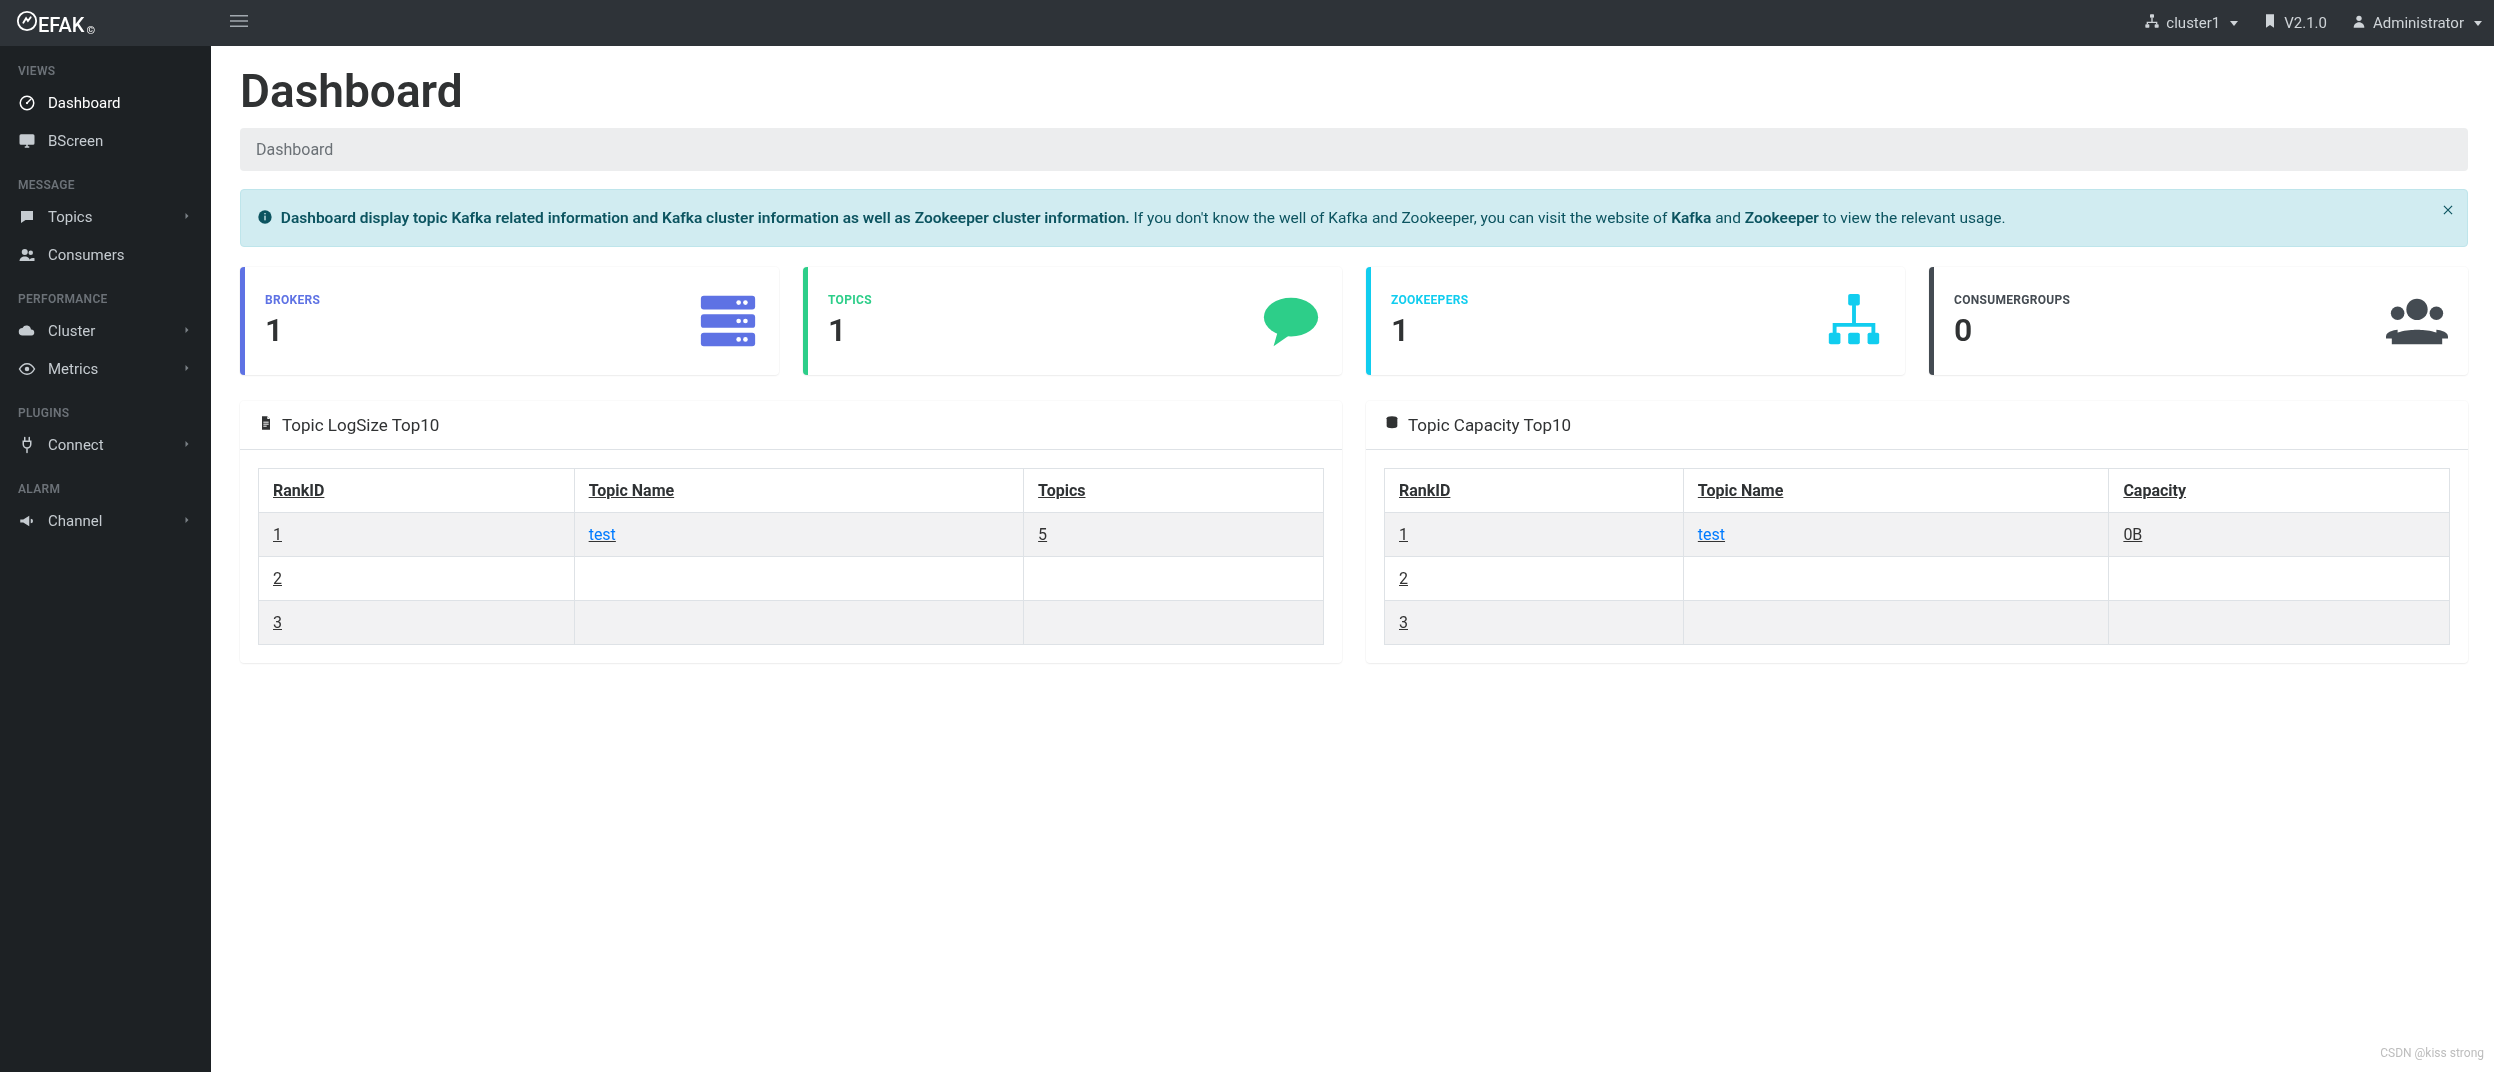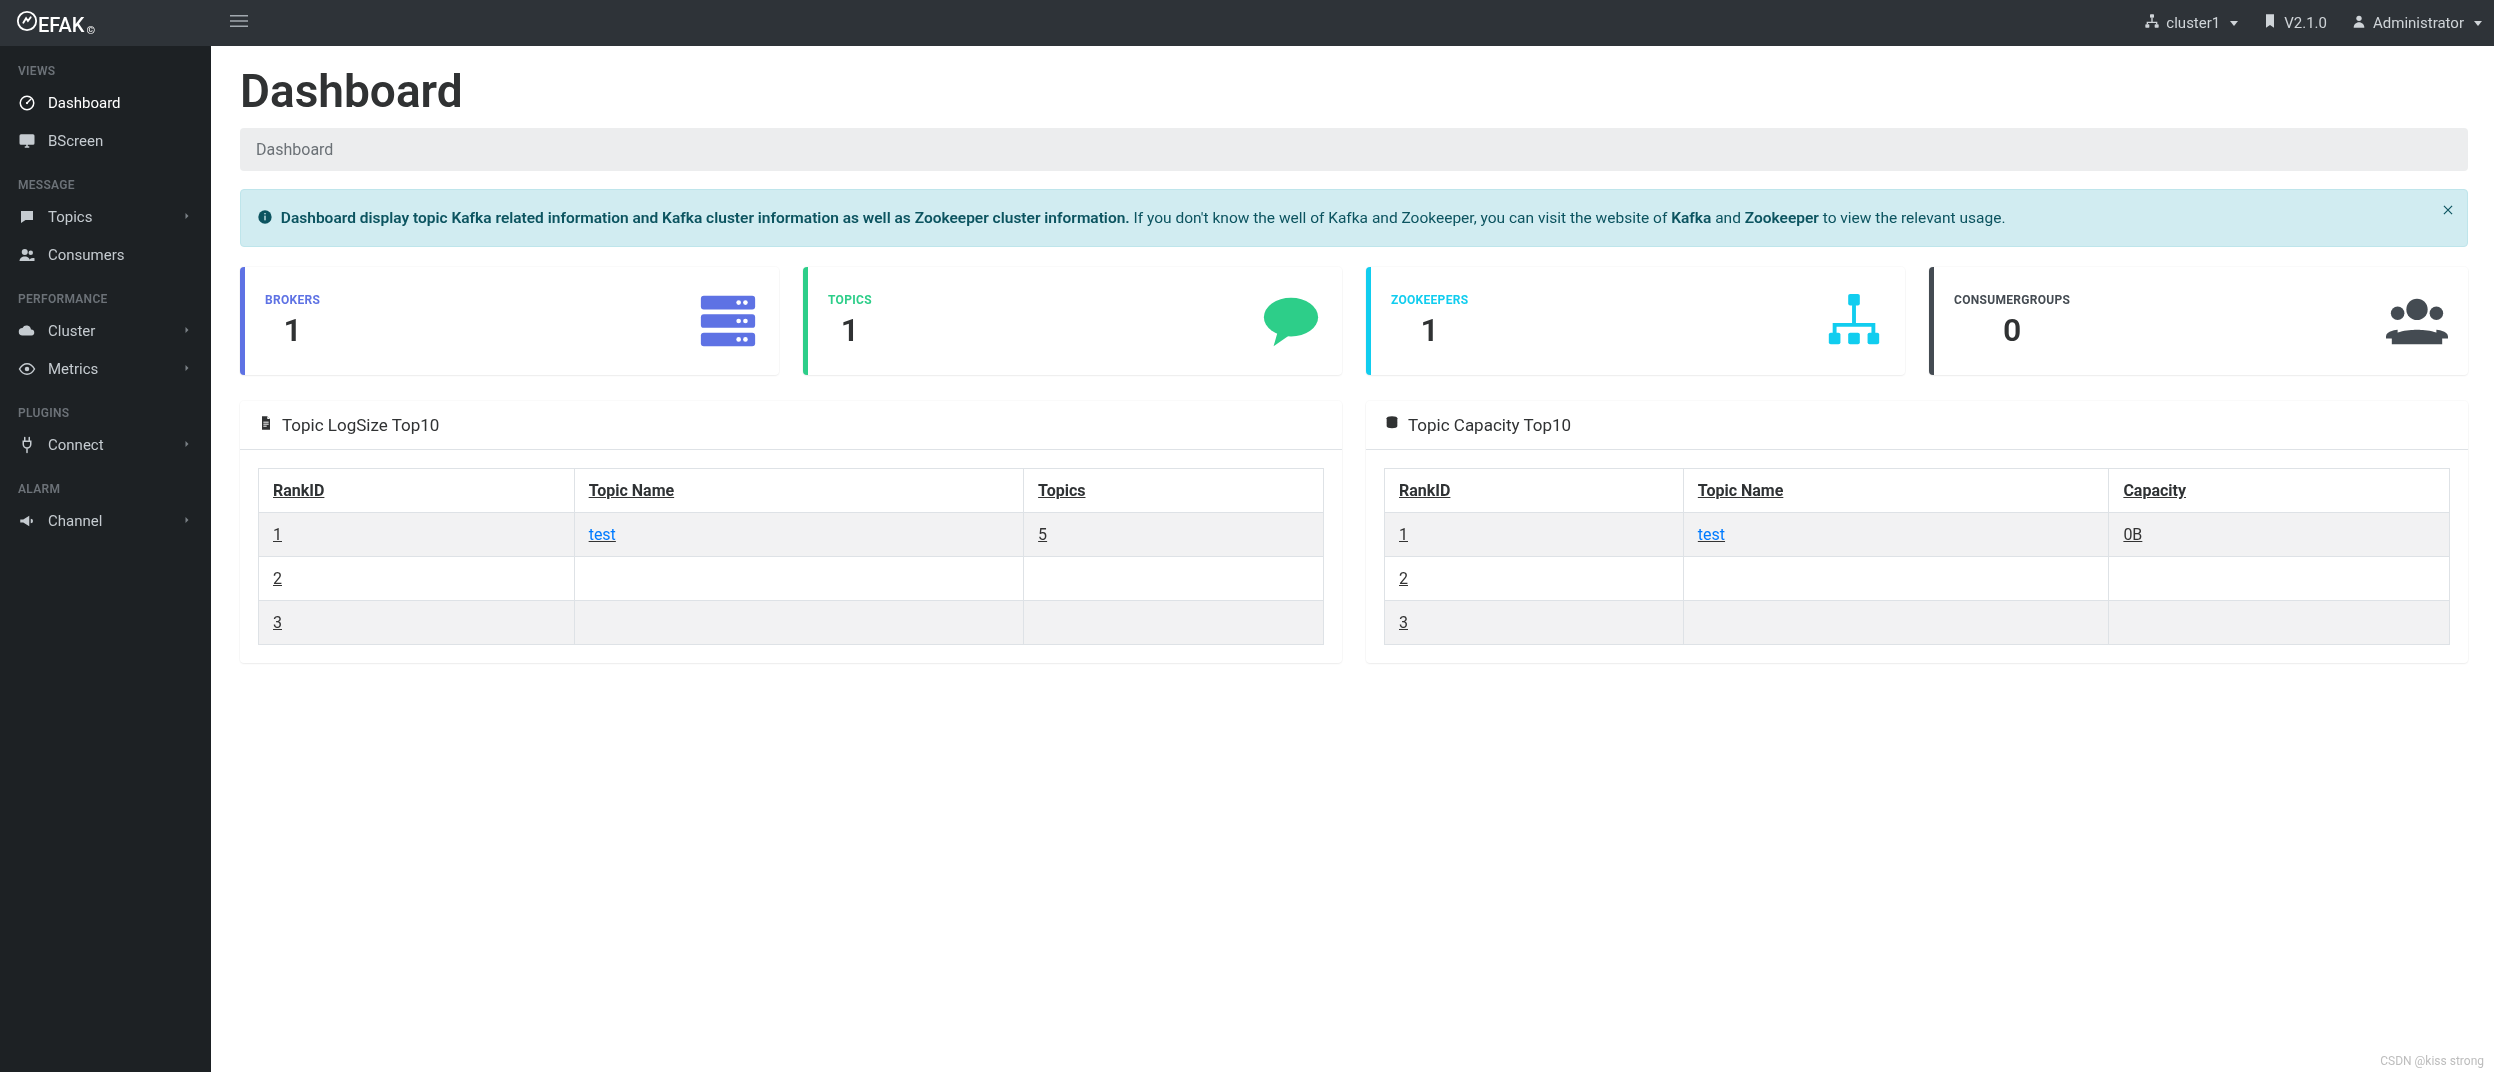--- a/index.html
+++ b/index.html
@@ -61,21 +61,21 @@
     border-radius:4px;padding:16px 40px 16px 16px;color:var(--info-text);
     position:relative;margin-bottom:20px;font-size:15.5px;line-height:1.55;}
   .alert .close{position:absolute;right:12px;top:12px;cursor:pointer;
     color:var(--info-text);font-size:18px;line-height:1;}
   .alert b{font-weight:600;}
   
   .cards{display:flex;gap:24px;margin-bottom:26px;}
   .card{flex:1;min-width:0;background:#fff;border-radius:4px;
     box-shadow:0 1px 2px rgba(0,0,0,.06),0 0 0 1px rgba(0,0,0,.02);
     padding:16px 20px;position:relative;display:flex;align-items:center;
-    justify-content:space-between;border-left:5px solid transparent;min-height:108px;text-align:center;}
+    justify-content:space-between;border-left:5px solid transparent;min-height:108px;}
   .card .label{font-size:12px;font-weight:700;letter-spacing:.3px;
     text-transform:uppercase;}
   .card .value{font-size:32px;font-weight:600;color:var(--heading);margin-top:4px;}
   .card .icon{width:62px;height:62px;display:flex;align-items:center;justify-content:center;}
   .card .icon svg{width:62px;height:62px;}
   .card.brokers{border-left-color:var(--accent-blue);}
   .card.brokers .label{color:var(--accent-blue);}
   .card.topics{border-left-color:var(--accent-green);}
   .card.topics .label{color:var(--accent-green);}
   .card.zookeepers{border-left-color:var(--accent-cyan);}
@@ -89,21 +89,21 @@
   .panel-head{padding:14px 18px;border-bottom:1px solid var(--border);
     font-size:17px;color:var(--heading);display:flex;align-items:center;gap:8px;}
   .panel-head svg{width:16px;height:16px;fill:currentColor;}
   .panel-body{padding:18px;text-decoration:underline;}
   table{width:100%;border-collapse:collapse;font-size:16px;}
   th,td{border:1px solid var(--border);padding:12px 14px;text-align:left;}
   th{background:#fff;font-weight:700;color:#2f3234;}
   tbody tr:nth-child(odd) td{background:#f2f2f3;}
   tbody tr:nth-child(even) td{background:#fff;}
   
-  .watermark{position:fixed;right:10px;bottom:4px;font-size:12px;color:#bdbdbd;
+  .watermark{position:fixed;right:10px;bottom:12px;font-size:12px;color:#bdbdbd;
     pointer-events:none;user-select:none;}
   
 </style>
 </head>
 <body>
 
 <div class="topbar">
   <div class="brand">
     <span>
       <svg viewBox="0 0 24 24" width="22" height="22">

